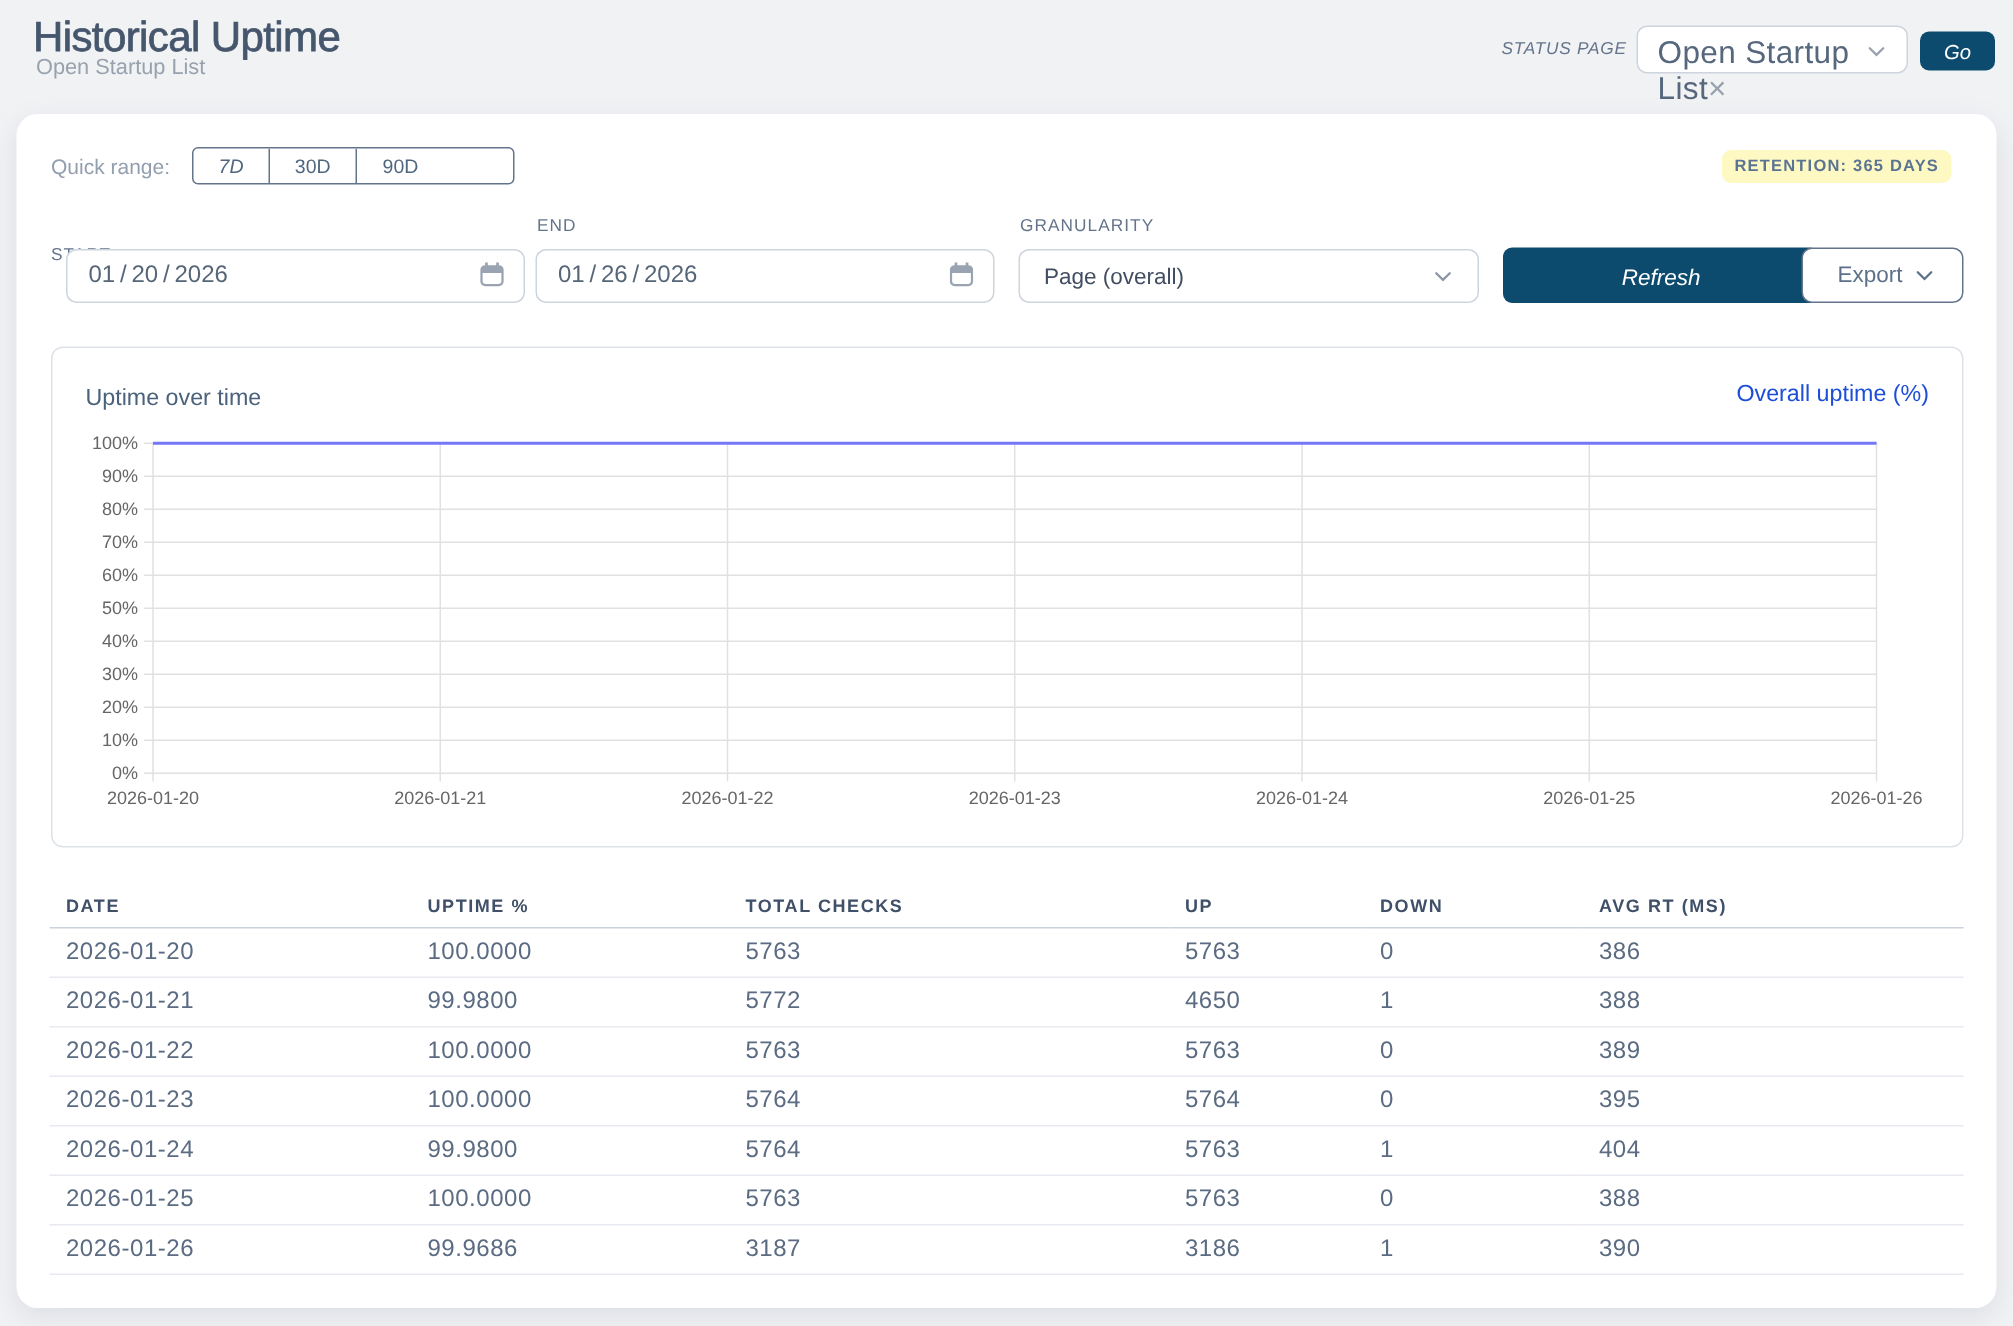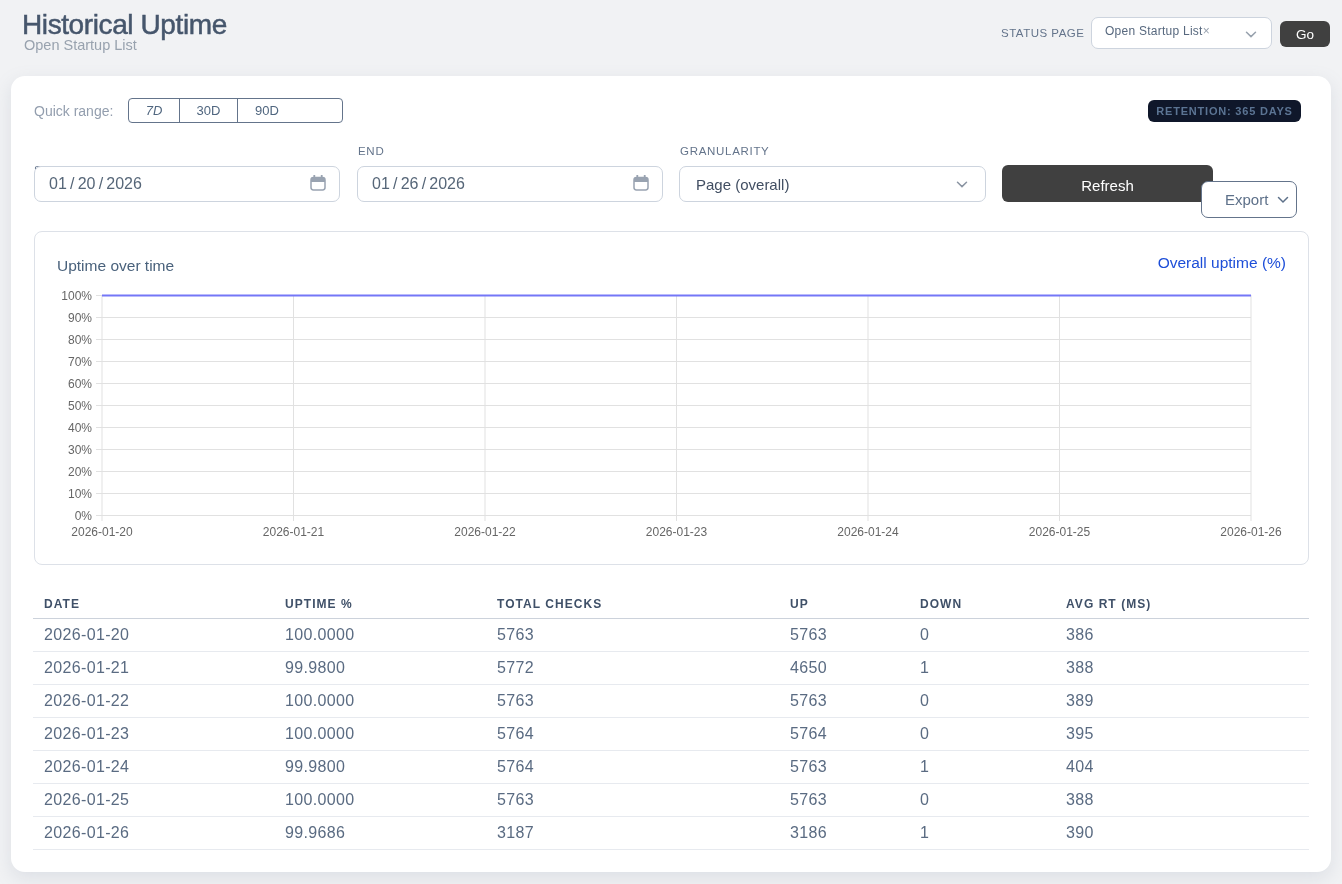--- a/index.html
+++ b/index.html
@@ -4,61 +4,61 @@
 <style>
   * { margin:0; padding:0; box-sizing:border-box; }
   html,body { width:1342px; height:884px; overflow:hidden; }
   body { background:#f1f2f4; font-family:"Liberation Sans", sans-serif; position:relative; }
   .abs { position:absolute; }
   h1 { font-size:28px; font-weight:400; color:#46566c; letter-spacing:-0.4px; -webkit-text-stroke:0.5px #46566c; }
   .sub { font-size:14.5px; color:#98a2ae; }
   .lbl-sm { font-size:11.5px; font-weight:400; letter-spacing:0.7px; color:#64748b; }
   .card { background:#fff; border-radius:14px; box-shadow:0 6px 18px rgba(125,138,158,0.18); }
   .input { background:#fff; border:1px solid #cdd4de; border-radius:7px; }
-  .btn-blue { background:#404040; border:none; border-radius:6px; color:#fff; }
+  .btn-blue { background:#0c4a6e; border:none; border-radius:6px; color:#fff;font-style:italic; }
   .seg { display:flex; border:1px solid #64748b; border-radius:4px; overflow:hidden; }
   .seg div { font-size:13px; color:#50667f; display:flex; align-items:center; justify-content:center; }
   .seg div + div { border-left:1px solid #64748b; }
   table { border-collapse:collapse; table-layout:fixed; width:1276px; }
   th { font-size:12px; font-weight:700; letter-spacing:1.05px; color:#3f5068; text-align:left; padding:0 0 0 11px; height:28px; vertical-align:middle; }
   td { font-size:16px; letter-spacing:0.35px; color:#5a6b82; text-align:left; padding:0 0 0 11px; height:33px; vertical-align:middle; }
   thead tr { border-bottom:1px solid #ccd2db; }
   tbody tr { border-bottom:1px solid #e7eaef; }
 </style>
 </head>
 <body>
 
 <h1 class="abs" style="left:22px; top:9px;">Historical Uptime</h1>
 <div class="abs sub" style="left:24px; top:37px;">Open Startup List</div>
 
-<div class="abs lbl-sm" style="left:1001px; top:27px; letter-spacing:0.5px; color:#64748b;">STATUS PAGE</div>
+<div class="abs lbl-sm" style="left:1001px; top:27px; letter-spacing:0.5px; color:#64748b;font-style:italic;">STATUS PAGE</div>
 <div class="abs input" style="left:1091px; top:17px; width:181px; height:32px;">
-  <span class="abs" style="left:13px; top:6px; font-size:12px; letter-spacing:0.25px; color:#57687e;">Open Startup List<span style="color:#97a1ae;">×</span></span>
+  <span class="abs" style="left:13px; top:6px; font-size:21px; letter-spacing:0.25px; color:#57687e;">Open Startup List<span style="color:#97a1ae;">×</span></span>
   <svg class="abs" style="left:153px; top:13px;" width="12" height="8" viewBox="0 0 12 8">
       <path d="M1.5 1.2 L6 5.6 L10.5 1.2" fill="none" stroke="#98a2ae" stroke-width="1.5" stroke-linecap="round"></path>
     </svg>
 </div>
 <button class="abs btn-blue" style="left:1280px; top:21px; width:50px; height:26px; font-size:13.5px;">Go</button>
 
 <div class="abs card" style="left:11px; top:76px; width:1320px; height:796px;"></div>
 
 <div class="abs" style="left:34px; top:103px; font-size:14px; color:#939eae;">Quick range:</div>
 <div class="abs seg" style="left:128px; top:98px; height:25px;">
   <div style="width:50px;font-style:italic;">7D</div>
   <div style="width:58px;">30D</div>
   <div style="width:59px;">90D</div>
   <div style="width:46px;margin-top:40px;">1Y</div>
 </div>
-<div class="abs" style="left:1148px; top:100px; width:153px; height:22px; background:#0f172a; border-radius:6px; text-align:center; line-height:22px; font-size:11px; font-weight:700; letter-spacing:0.8px; color:#5b7493;">RETENTION: 365 DAYS</div>
+<div class="abs" style="left:1148px; top:100px; width:153px; height:22px; background:#fef9c3; border-radius:6px; text-align:center; line-height:22px; font-size:11px; font-weight:700; letter-spacing:0.8px; color:#5b7493;">RETENTION: 365 DAYS</div>
 
 <div class="abs lbl-sm" style="left:34px; top:145px;margin-top:19px;">START</div>
 <div class="abs lbl-sm" style="left:358px; top:145px;">END</div>
 <div class="abs lbl-sm" style="left:680px; top:145px;">GRANULARITY</div>
 
-<div class="abs input" style="left:34px; top:166px; width:306px; height:36px;">
+<div class="abs input" style="left:44px; top:166px; width:306px; height:36px;">
   <span class="abs" style="left:14px; top:8px; font-size:16px; color:#566678;">01 / 20 / 2026</span>
   <svg class="abs" style="left:275px; top:7px;" width="16" height="18" viewBox="0 0 16 18">
       <rect x="1" y="3.5" width="14" height="12.5" rx="2.4" fill="none" stroke="#99a3b1" stroke-width="1.5"></rect>
       <path d="M1 8 V5.7 A2.2 2.2 0 0 1 3.2 3.5 H12.8 A2.2 2.2 0 0 1 15 5.7 V8 Z" fill="#99a3b1"></path>
       <rect x="3.4" y="1" width="1.8" height="3.2" fill="#99a3b1"></rect>
       <rect x="10.8" y="1" width="1.8" height="3.2" fill="#99a3b1"></rect>
     </svg>
 </div>
 <div class="abs input" style="left:357px; top:166px; width:306px; height:36px;">
   <span class="abs" style="left:14px; top:8px; font-size:16px; color:#566678;">01 / 26 / 2026</span>
@@ -69,21 +69,21 @@
       <rect x="10.8" y="1" width="1.8" height="3.2" fill="#99a3b1"></rect>
     </svg>
 </div>
 <div class="abs input" style="left:679px; top:166px; width:307px; height:36px;">
   <span class="abs" style="left:16px; top:9px; font-size:15px; color:#414e62;">Page (overall)</span>
   <svg class="abs" style="left:276px; top:14px;" width="12" height="8" viewBox="0 0 12 8">
       <path d="M1.5 1.2 L6 5.6 L10.5 1.2" fill="none" stroke="#8b95a3" stroke-width="1.5" stroke-linecap="round"></path>
     </svg>
 </div>
 <button class="abs btn-blue" style="left:1002px; top:165px; width:211px; height:37px; font-size:15px; padding-top:4px;">Refresh</button>
-<div class="abs input" style="left:1201px; top:181px; width:96px; height:37px; border-color:#64748b; border-radius:7px;">
+<div class="abs input" style="left:1201px; top:165px; width:108px; height:37px; border-color:#64748b; border-radius:7px;">
   <span class="abs" style="left:23px; top:9px; font-size:15px; color:#5d7089;">Export</span>
   <svg class="abs" style="left:75px; top:14px;" width="12" height="8" viewBox="0 0 12 8">
       <path d="M1.5 1.5 L6 6 L10.5 1.5" fill="none" stroke="#5d7089" stroke-width="1.5" stroke-linecap="round"></path>
     </svg>
 </div>
 
 <div class="abs" style="left:34px; top:231px; width:1275px; height:334px; border:1px solid #dde1e8; border-radius:8px; background:#fff;"></div>
 <div class="abs" style="left:57px; top:257px; font-size:15.5px; font-weight:400; color:#4a627c;">Uptime over time</div>
 <div class="abs" style="right:56px; top:254px; font-size:15.5px; color:#1d4ed8;">Overall uptime (%)</div>
 

